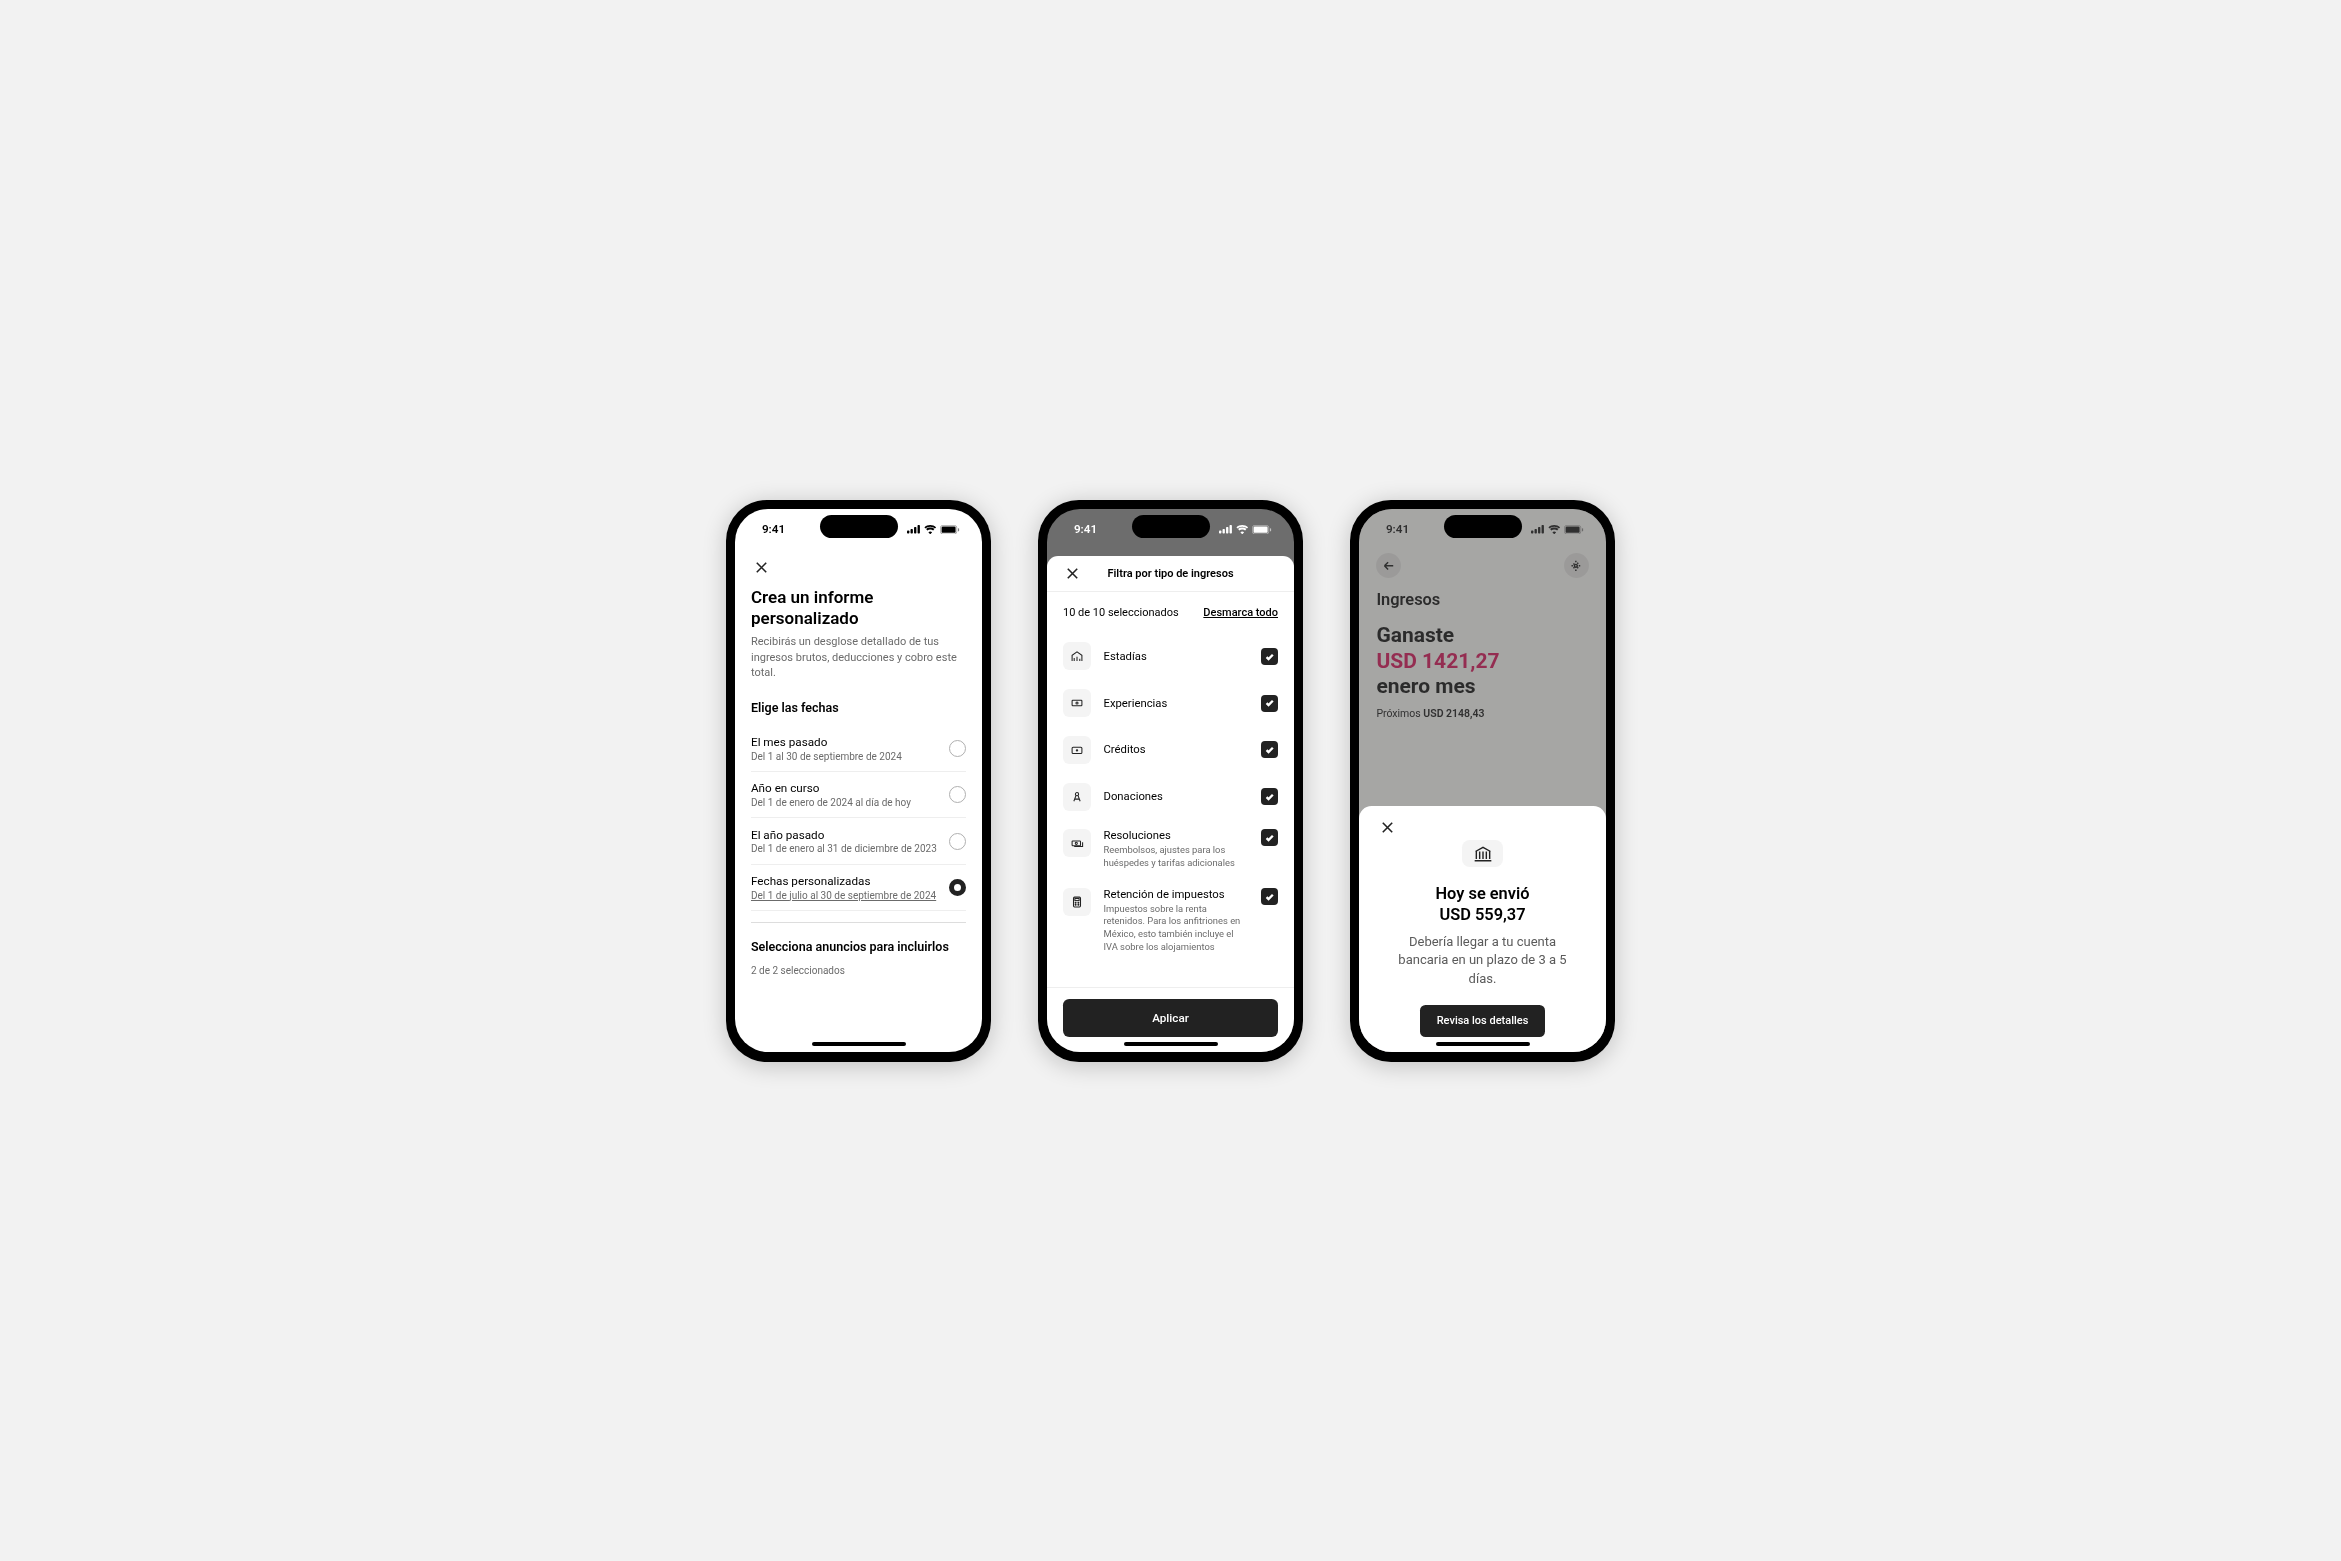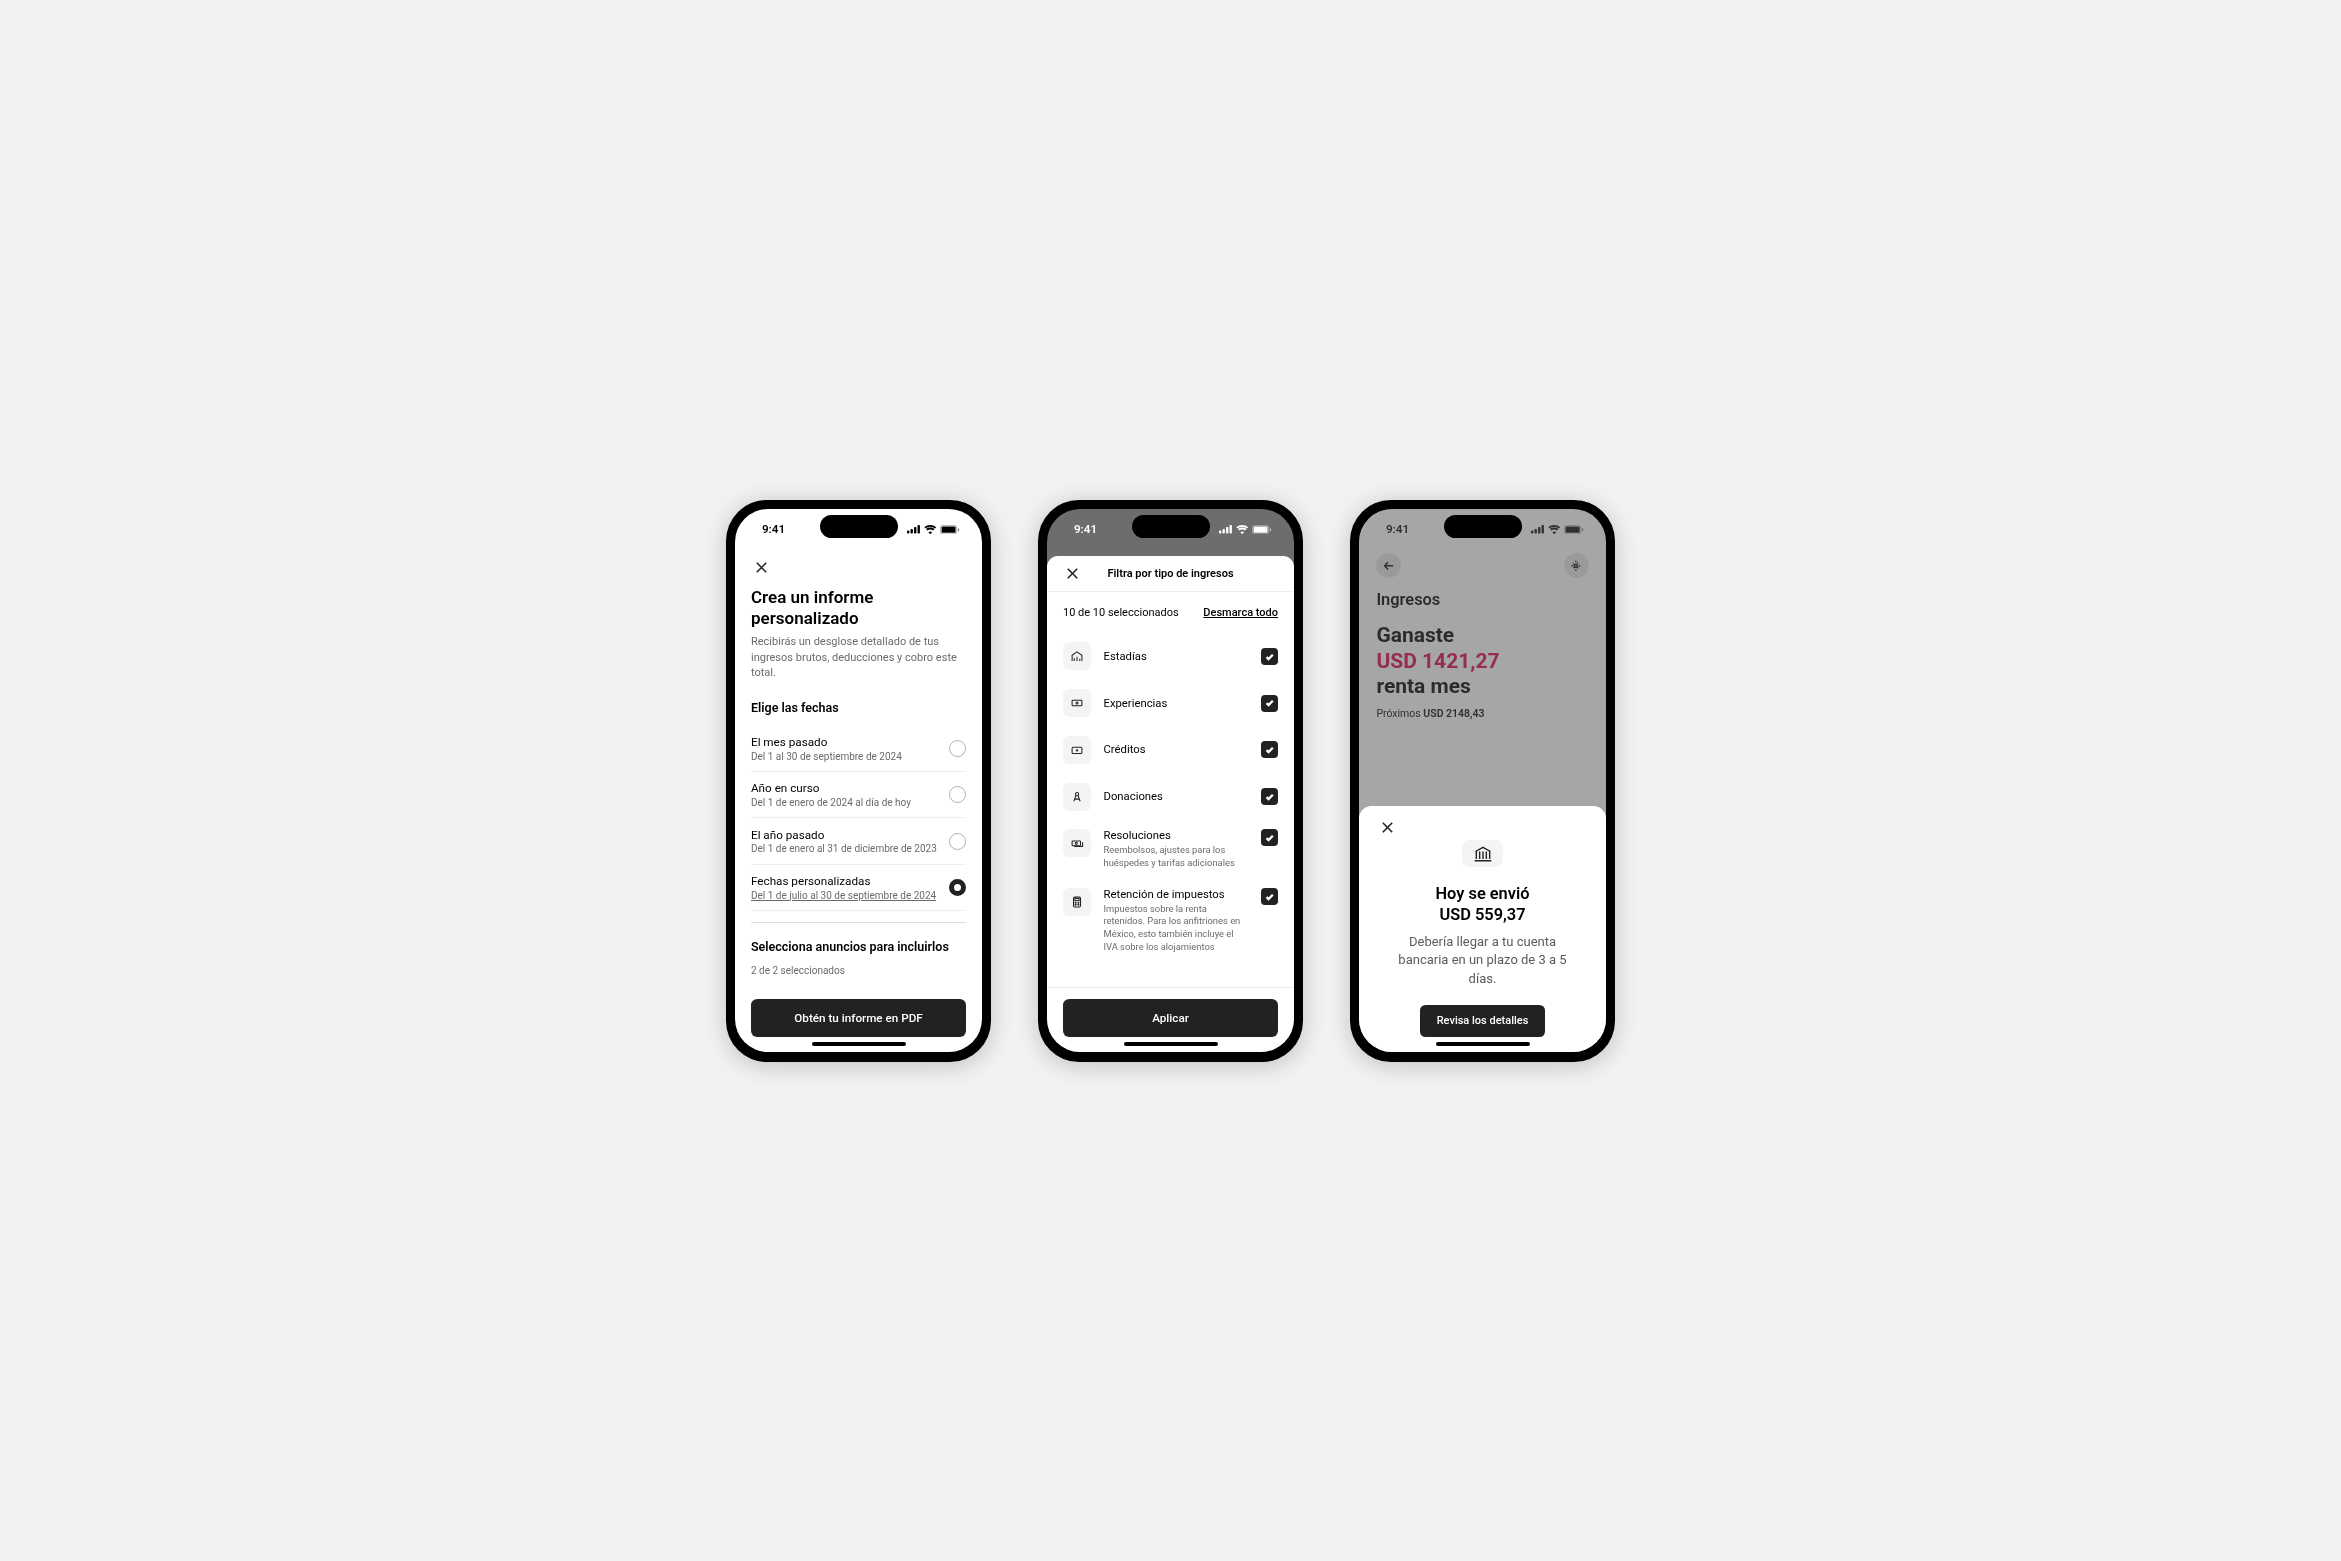--- a/index.html
+++ b/index.html
@@ -143,23 +143,20 @@
             <div class="secondary underlined">Del 1 de julio al 30 de septiembre de 2024</div>
           </div>
           <div class="radio selected"></div>
         </div>
 
         <div class="divider"></div>
         <div class="section-h">Selecciona anuncios para incluirlos</div>
         <div class="sel-count">2 de 2 seleccionados</div>
 
       </div>
-      <div class="footer">
-        <button class="cta">Obtén tu informe en PDF</button>
-      </div>
     </div>
     <div class="home-ind"></div>
   </div>
 </div>
 
 <div class="phone">
   <div class="island"></div>
   <div class="screen" style="background:#6d6d6d">
     <div class="status-bar" style="color:#fff">
       <span>9:41</span>
@@ -351,21 +348,21 @@
               <circle cx="8" cy="8" r="2"></circle>
               <path d="M8 1v2m0 10v2m6-7h-2M4 8H2m9.3-4.3l-1.4 1.4M6.1 9.9l-1.4 1.4m6.6 0l-1.4-1.4M6.1 6.1L4.7 4.7"></path>
             </svg>
           </div>
     </div>
     <div class="page3-content" style="z-index:4; position:relative">
       <div class="page3-label">Ingresos</div>
       <div class="earn-line">
         <span>Ganaste</span><br>
         <span class="earn-amt">USD 1421,27</span><br>
-        <span>renta mes</span>
+        <span>enero mes</span>
       </div>
       <div class="upcoming">
         <span>Próximos</span>
         <span class="bold">USD 2148,43</span>
       </div>
     </div>
     <div class="dim3" style="z-index:5"></div>
 
     <div class="bottom-sheet" style="z-index:6">
       <div class="close-x">

